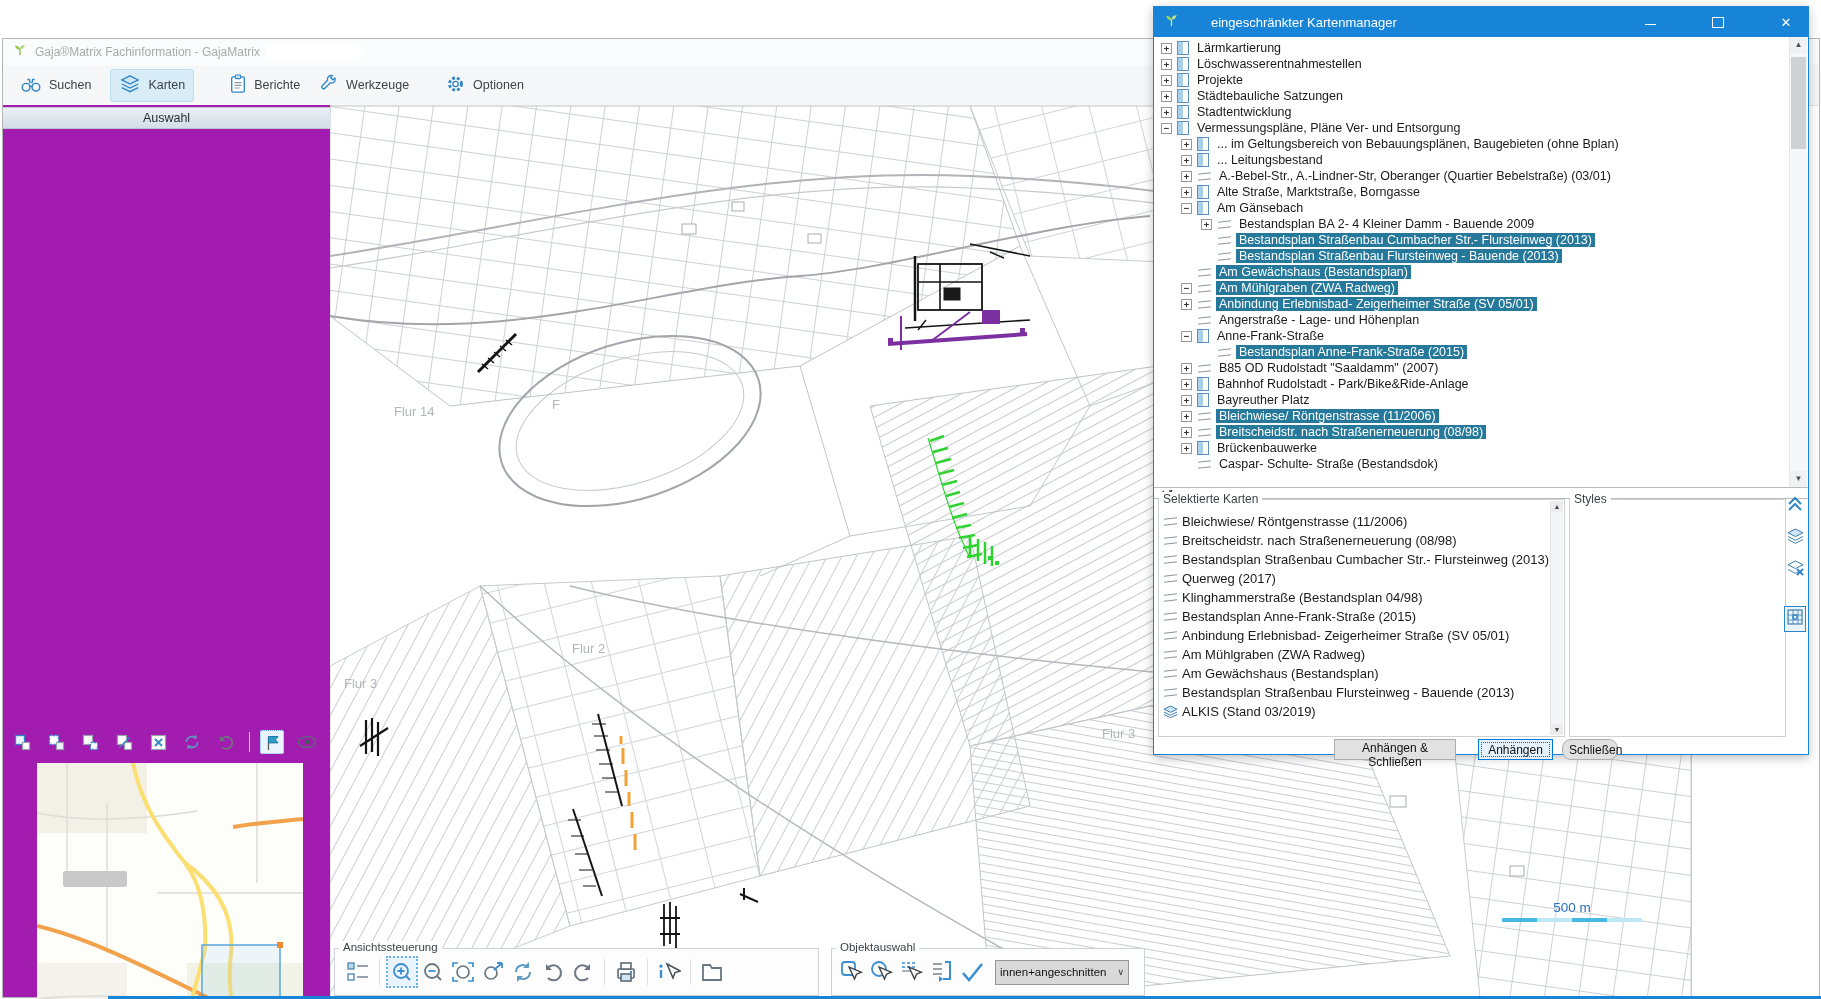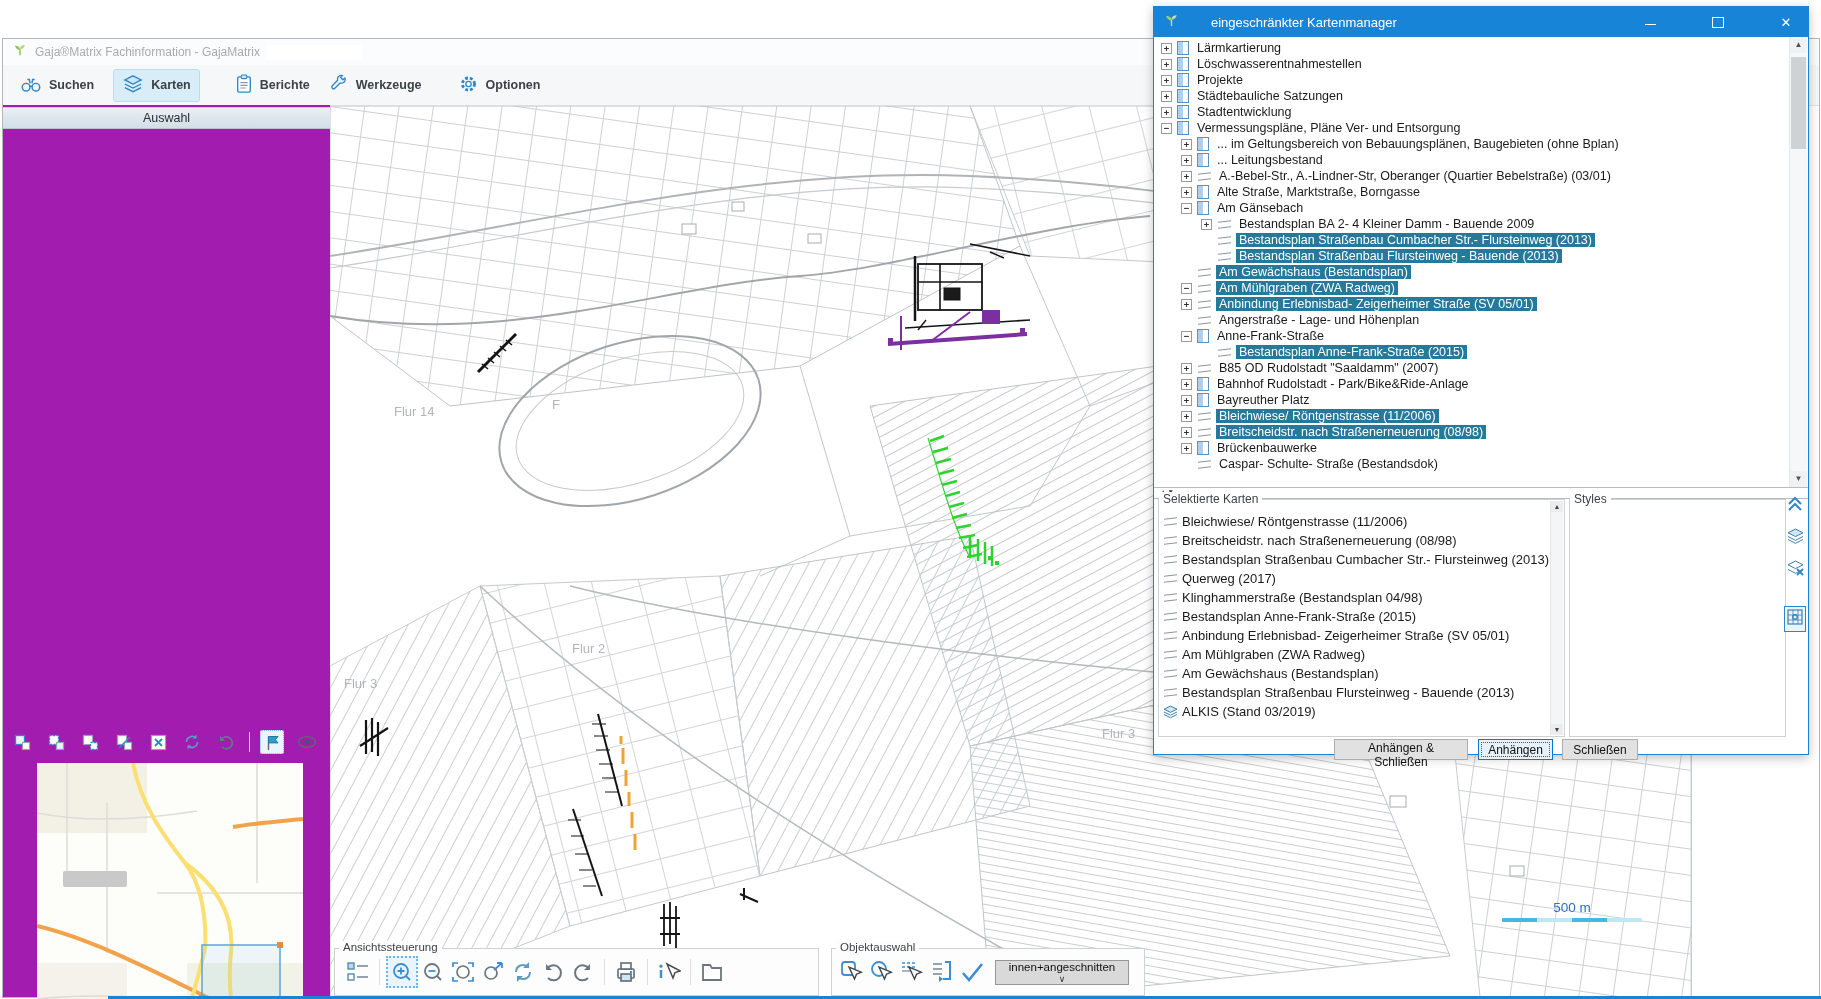--- a/index.html
+++ b/index.html
@@ -4,21 +4,21 @@
 <style>
   html,body{margin:0;padding:0;}
   body{width:1821px;height:999px;position:relative;background:#fff;
        font-family:"Liberation Sans",sans-serif;overflow:hidden;color:#1a1a1a;}
   
   .win{position:absolute;left:2px;top:38px;width:1816px;height:958px;border:1px solid #b3b7bb;background:#fff;}
   .titlebar{position:absolute;left:0;top:0;right:0;height:26px;background:#fbfcfd;display:flex;align-items:center;}
   .titlebar .appico{margin:0 8px 0 10px;}
   .apptitle{font-size:12px;color:#a9abad;}
   .redacted{display:inline-block;width:96px;height:15px;background:#fff;margin-left:6px;}
-  .toolbar{position:absolute;left:0;top:26px;right:0;height:40px;background:#f6f7f8;border-bottom:1px solid #e2e4e6;display:flex;align-items:center;font-weight:bold;}
+  .toolbar{position:absolute;left:0;top:26px;right:0;height:40px;background:#f6f7f8;border-bottom:1px solid #e2e4e6;display:flex;align-items:center;}
   .tbitem{display:flex;align-items:center;gap:7px;padding:5px 9px;border-radius:3px;font-size:12.5px;color:#3c4248;}
   .tbitem.active{background:#d9edf9;border:1px solid #bcdcef;padding:4px 8px;}
   .tb-sep{width:10px;}
   
   .leftpanel{position:absolute;left:0;top:66px;width:327px;bottom:0;background:#a21caf;border-right:1px solid #c9ccd0;}
   .panelheader{position:absolute;left:0;top:2px;right:0;height:20px;line-height:20px;text-align:center;font-size:12.5px;color:#2b2f33;
      background:linear-gradient(#eaf0f5,#d3dee7);border-top:1px solid #c2ccd5;border-bottom:1px solid #b9c4ce;}
   .minitools{position:absolute;left:8px;top:624px;height:26px;display:flex;align-items:center;}
   .minitools .mt{width:22px;height:22px;display:flex;align-items:center;justify-content:center;margin-right:12px;}
   .minitools .mt.focus{border:1px dotted #6db3e8;background:#eaf4fc;border-radius:2px;}
@@ -30,21 +30,21 @@
   .scalebar{position:absolute;left:1502px;top:868px;width:140px;text-align:center;z-index:3;margin-top:32px;}
   .scalebar .st{font-size:13.5px;color:#2a6fc0;margin-bottom:3px;}
   .scalebar .sb{height:4px;background:linear-gradient(90deg,#45b8e2 0 25%,#bde8f6 25% 50%,#45b8e2 50% 75%,#bde8f6 75% 100%);border-radius:1px;}
   
   .gb{position:absolute;border:1px solid #cfd2d5;background:#fdfdfd;}
   .gb>.gb-label{position:absolute;top:-8px;left:4px;background:#fdfdfd;padding:0 4px;font-size:11.5px;color:#3c4248;}
   .viewbar-icons{display:flex;align-items:center;height:100%;padding-left:8px;}
   .vb-ico{width:30px;height:30px;display:flex;align-items:center;justify-content:center;}
   .vb-ico.focus{border:2px dotted #6db3e8;background:#eaf4fc;width:28px;height:28px;}
   .vb-sep{width:1px;height:26px;background:#dcdee0;margin:0 6px;}
-  .dropdown{margin-left:8px;width:124px;height:23px;background:#d9d9d9;border:1px solid #949698;display:flex;align-items:center;font-size:11.5px;padding:0 4px;color:#111;flex-direction:column;}
+  .dropdown{margin-left:8px;width:124px;height:23px;background:#d9d9d9;border:1px solid #949698;display:flex;align-items:center;font-size:11.5px;padding:0 4px;color:#111;}
   .dropdown .dd-txt{flex:1;white-space:nowrap;overflow:hidden;}
   .dropdown .dd-ch{font-size:9px;color:#333;}
   
   .dlg{position:absolute;left:1153px;top:6px;width:654px;height:747px;background:#fff;border:1px solid var(--titlebar-blue,#1784d8);
        box-shadow:0 3px 10px rgba(0,0,0,.25);z-index:10;}
   .dlg-title{position:absolute;left:0;top:0;right:0;height:30px;background:var(--titlebar-blue,#1784d8);display:flex;align-items:center;gap:24px;}
   .dlg-title .t-ico{margin:0 8px 0 10px;}
   .dlg-title .t-txt{color:#fff;font-size:13px;flex:1;}
   .winbtn{width:44px;height:30px;display:flex;align-items:center;justify-content:center;color:#fff;font-size:13px;}
   .winbtn .minbar{width:11px;height:1px;background:#fff;display:block;margin-top:5px;}
@@ -69,23 +69,23 @@
   .sel-list{position:absolute;left:4px;top:12px;right:14px;bottom:4px;overflow:hidden;}
   .sel-row{display:flex;align-items:center;height:19px;white-space:nowrap;font-size:13px;}
   .sel-vscroll{position:absolute;right:1px;top:1px;width:12px;bottom:1px;background:#f4f5f6;border-left:1px solid #e4e6e8;}
   .sel-vscroll .arr{height:11px;font-size:7px;text-align:center;line-height:11px;color:#444;background:#ececee;}
   .sel-vscroll .arr.dn{position:absolute;bottom:0;left:0;right:0;}
   .iconcol{position:absolute;right:2px;top:488px;width:22px;display:flex;flex-direction:column;align-items:center;}
   .iconcol .ic{margin-bottom:12px;}
   .iconcol .ic.boxed{border:1px solid #2e86c8;background:#eaf4fc;padding:2px;margin-top:14px;}
   .dlg-buttons button{position:absolute;top:732px;height:21px;font-family:"Liberation Sans",sans-serif;font-size:12px;color:#111;
       background:#e1e1e1;border:1px solid #adadad;}
-  .dlg-buttons .b1{left:180px;width:134px;}
+  .dlg-buttons .b1{left:180px;width:122px;}
   .dlg-buttons .b2{left:324px;width:75px;background:#e5f1fb;border:1px solid #0078d7;outline:1px dotted #555;outline-offset:-4px;}
-  .dlg-buttons .b3{left:408px;width:76px;}
+  .dlg-buttons .b3{left:408px;width:56px;border-radius:9px;}
   .maplabel{fill:#b2b5b9;font-size:13px;font-family:"Liberation Sans",sans-serif;}
   .bottom-strip{position:absolute;left:108px;right:0;bottom:0;height:3px;background:var(--titlebar-blue,#1784d8);}
 </style>
 </head>
 <body>
 
 <div class="win">
 
   <div class="titlebar">
     <span class="appico">

